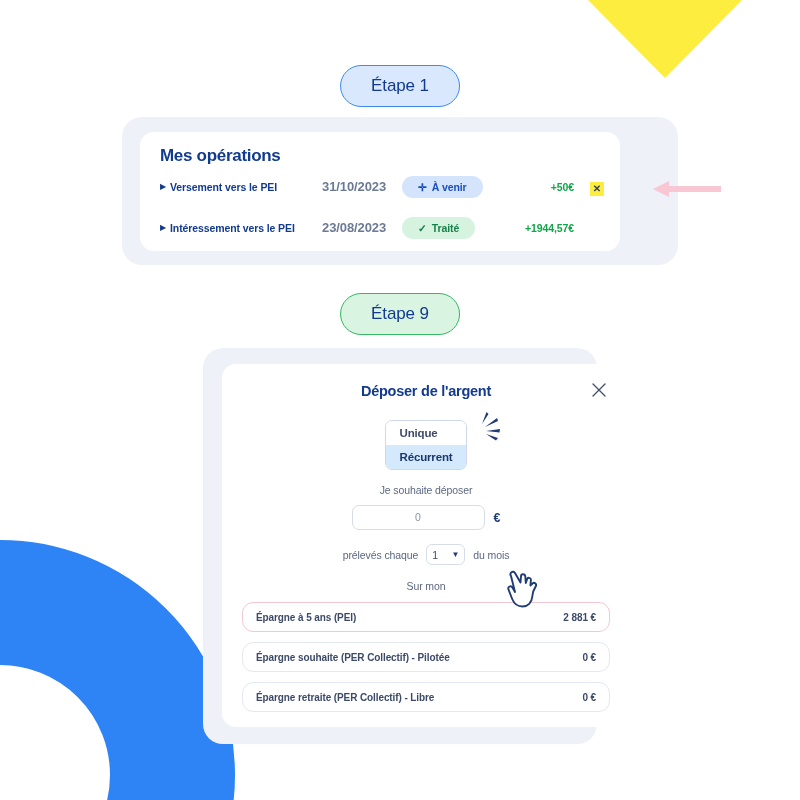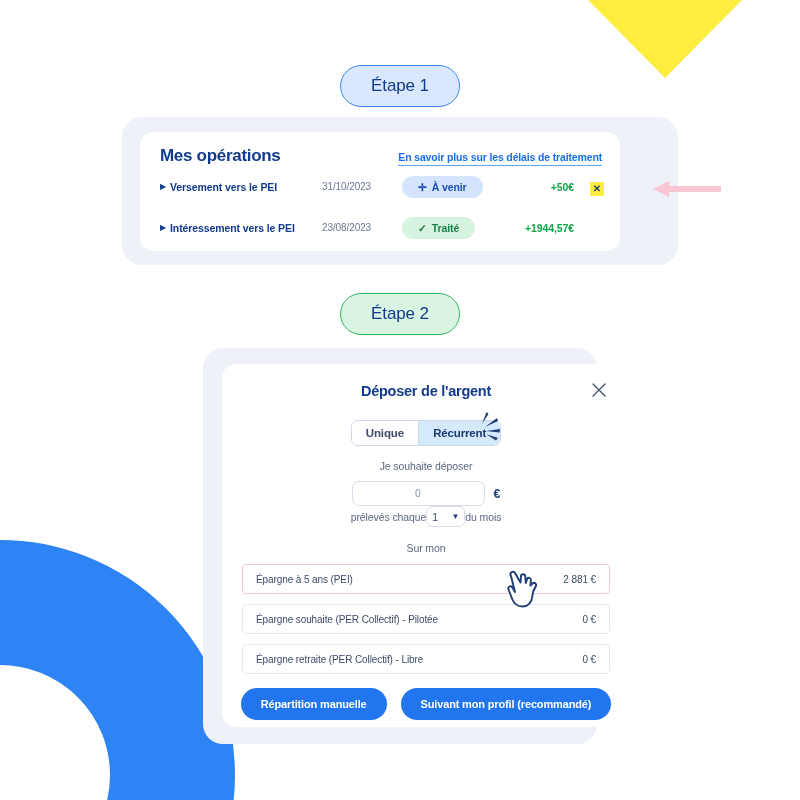--- a/index.html
+++ b/index.html
@@ -124,24 +124,25 @@
     flex: 0 0 10px;
   }
   .op-label {
     font-size: 10.5px;
     font-weight: bold;
     color: #123a8f;
     width: 152px;
     letter-spacing: -0.1px;
   }
   .op-date {
-    font-size: 10px;
+    font-size: 13px;
     color: #6c7a96;
     width: 80px;
     letter-spacing: -0.1px;
+    font-weight: bold;
   }
   .op-status-wrap { width: 120px; }
   .op-status {
     display: inline-flex;
     align-items: center;
     gap: 5px;
     border-radius: 999px;
     padding: 5px 16px;
     font-size: 10.5px;
     font-weight: bold;
@@ -232,20 +233,21 @@
     justify-content: center;
     margin-top: 12px;
     position: relative;
   }
   .seg {
     display: flex;
     border: 1.3px solid #cfd8ea;
     border-radius: 7px;
     overflow: hidden;
     background: #fff;
+    flex-direction: column;
   }
   .seg-btn {
     font-size: 11.5px;
     font-weight: bold;
     padding: 6px 14px;
     color: #3e4a66;
     letter-spacing: -0.15px;
     background: #fff;
   }
   .seg-btn.active { background: #d4e9fb; color: #19386f; }
@@ -288,20 +290,22 @@
   .euro-sign {
     font-size: 12.5px;
     color: #1f3c74;
     font-weight: bold;
   }
 
   .freq-row {
     display: flex;
     justify-content: center;
     align-items: center;
+    gap: 8px;
+    margin-top: 14px;
     font-size: 10.5px;
     color: #5b6780;
     letter-spacing: -0.1px;
   }
   .freq-select {
     display: inline-flex;
     align-items: center;
     justify-content: space-between;
     width: 39px;
     height: 21px;
@@ -322,27 +326,28 @@
     letter-spacing: -0.1px;
   }
 
   .acct-list { margin-top: 10px; }
   .acct {
     display: flex;
     align-items: center;
     justify-content: space-between;
     height: 30px;
     border: 1.3px solid #e4e8f0;
-    border-radius: 4px;
+    border-radius: 11px;
     padding: 0 13px;
     margin-bottom: 10px;
     font-size: 10px;
     color: #3c4a68;
     letter-spacing: -0.1px;
     background: #fff;
+    font-weight: bold;
   }
   .acct.selected { border-color: #f3c8d2; }
   .acct-value { color: #3c4a68; }
 
   .btn-row {
     display: flex;
     justify-content: center;
     gap: 14px;
     margin-top: 14px;
   }
@@ -372,21 +377,20 @@
 <div class="deco-triangle"></div>
 <div class="deco-ring"></div>
 
 <div class="etape etape-1">Étape 1</div>
 
 <div class="ops-outer"></div>
 <div class="ops-inner">
 
   <div class="ops-head">
     <div class="ops-title">Mes opérations</div>
-    <div class="ops-link">En savoir plus sur les délais de traitement</div>
   </div>
 
   <div class="op-row">
     <div class="op-caret">▶</div>
     <div class="op-label">Versement vers le PEI</div>
     <div class="op-date">31/10/2023</div>
     <div class="op-status-wrap">
       <span class="op-status status-pending">
         <span>✛</span>
         <span>À venir</span>
@@ -410,21 +414,21 @@
     </div>
     <div class="op-amount">+1944,57€</div>
     <div class="op-close-spacer"></div>
   </div>
 </div>
 
 <svg class="pink-arrow" viewBox="0 0 68 16">
   <path d="M0 8 L16 0 L16 5 L68 5 L68 11 L16 11 L16 16 Z" fill="#F9C6D4"></path>
 </svg>
 
-<div class="etape etape-2">Étape 2</div>
+<div class="etape etape-2">Étape 9</div>
 
 <div class="modal-outer"></div>
 <div class="modal-inner">
 
   <div class="modal-titlebar">
     <span class="modal-title">Déposer de l'argent</span>
     <svg class="modal-close" viewBox="0 0 18 18">
       <path d="M3 3 L15 15 M15 3 L3 15" stroke="#46536E" stroke-width="1.4" fill="none" stroke-linecap="round"></path>
     </svg>
   </div>
@@ -469,24 +473,20 @@
     <div class="acct">
       <span>Épargne souhaite (PER Collectif) - Pilotée</span>
       <span class="acct-value">0 €</span>
     </div>
     <div class="acct">
       <span>Épargne retraite (PER Collectif) - Libre</span>
       <span class="acct-value">0 €</span>
     </div>
   </div>
 
-  <div class="btn-row">
-    <div class="btn">Répartition manuelle</div>
-    <div class="btn">Suivant mon profil (recommandé)</div>
-  </div>
 </div>
 
 <svg class="hand-cursor" viewBox="0 0 52 52">
   <path d="M13 10 C11 7 15 4 17 7 L22.5 16.5 L23 10.5 C23 7.5 27 7.5 27.3 10.5 L27.8 17
            L29 13.5 C29.6 10.8 33.2 11.6 32.9 14.2 L32.4 19.5
            L34.5 17.5 C36.4 15.8 39.2 18.2 37.7 20.4
            C35.5 23.6 34.6 27 34.2 31 C33.7 36.5 30 40.5 24.5 40.5
            C19.5 40.5 16 37.5 14.2 33 L10.5 23.5
            C9.4 20.6 13 19 14.4 21.6 L17 26 Z" fill="#ffffff" stroke="#1F3C74" stroke-width="1.9" stroke-linejoin="round"></path>
 </svg>

